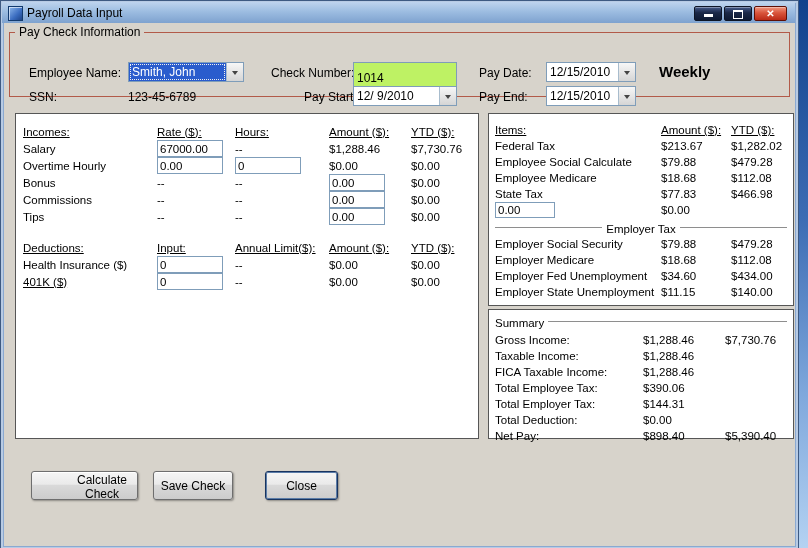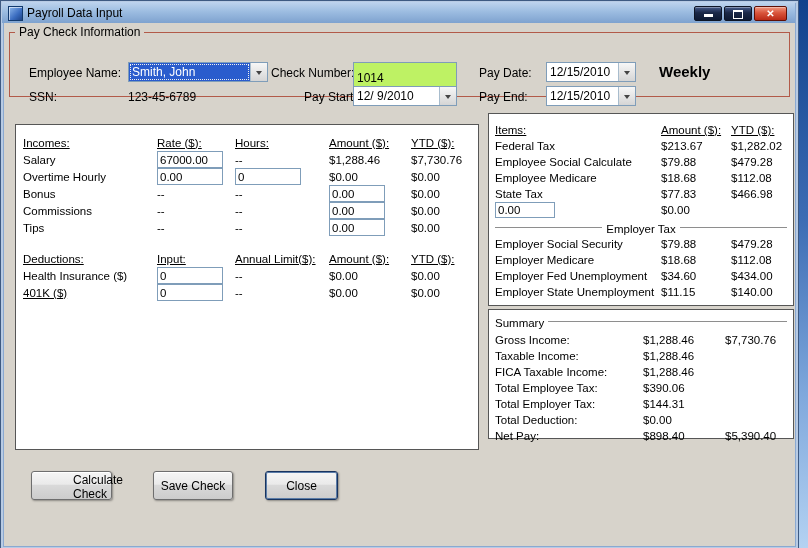--- a/index.html
+++ b/index.html
@@ -56,21 +56,21 @@
   .combo .val{flex:1;display:flex;align-items:center;padding:0 3px;overflow:hidden;white-space:nowrap;}
   .combo.selected .val{background:#2a5ccd;color:#fff;outline:1px dotted #f0f0f0;outline-offset:-2px;}
   .cbtn{width:16px;border-left:1px solid #a8bccd;background:linear-gradient(180deg,#f7f7f7,#d5d5d5);display:flex;align-items:center;justify-content:center;}
   .arrow{width:0;height:0;border:3.5px solid transparent;border-top:4.5px solid #444;margin-top:5px;}
   
   .band{position:absolute;left:3px;top:98px;width:791px;height:15px;background:#a9b5c1;color:#eef2f6;line-height:15px;}
   .band-incomes{position:absolute;left:11px;white-space:nowrap;}
   .band-taxes{position:absolute;left:484px;white-space:nowrap;}
   
   .panel{position:absolute;background:#fff;border:1px solid #565656;box-sizing:border-box;font-size:11.5px;}
-  #incomePanel{left:14px;top:112px;width:464px;height:326px;padding:9px 7px;margin-top:11px;}
+  #incomePanel{left:14px;top:112px;width:464px;height:326px;padding:9px 7px;}
   #taxPanel{left:487px;top:112px;width:306px;height:193px;padding:8px 6px;}
   #summaryPanel{left:487px;top:308px;width:306px;height:130px;padding:5px 6px;}
   .trow{display:grid;align-items:center;height:17px;}
   .g-inc{grid-template-columns:134px 78px 94px 82px auto;}
   .g-tax{grid-template-columns:166px 70px auto;height:16px;}
   .g-sum{grid-template-columns:148px 82px auto;height:16px;}
   .th{text-decoration:underline;white-space:nowrap;}
   .tlabel,.tcell{white-space:nowrap;}
   .link{text-decoration:underline;cursor:pointer;}
   .tbx{
@@ -85,21 +85,21 @@
   .dtext{padding:0 4px;white-space:nowrap;}
   .legendrow{display:flex;align-items:center;height:15px;margin-bottom:2px;}
   .ltext{padding-right:4px;white-space:nowrap;}
   
   .pushbtn{
     position:absolute;top:470px;height:29px;color:#000;cursor:default;
     font:12px "Liberation Sans",sans-serif;border:1px solid #6e6e6e;border-radius:3px;
     background:linear-gradient(180deg,#f5f5f5 0%,#eaeaea 45%,#d9d9d9 50%,#cccccc 100%);
     box-shadow:inset 0 1px 0 #fff,1px 1px 2px rgba(0,0,0,.35);
   }
-  #btnCalc{left:30px;width:81px;padding-left:41px;}
+  #btnCalc{left:30px;width:107px;padding-left:41px;}
   #btnSave{left:152px;width:80px;}
   #btnClose{
     left:264px;width:73px;border:1px solid #17335f;
     box-shadow:inset 0 0 0 1px #5a7ca8,inset 0 1px 0 #fff,1px 1px 2px rgba(0,0,0,.35);
   }
 </style>
 </head>
 <body>
 
 <div>
@@ -120,21 +120,21 @@
           </button>
       </span>
     </div>
 
     <div class="content"></div>
 
     <fieldset class="pci">
       <legend>Pay Check Information</legend>
 
       <span class="flabel" style="left:19px;top:27px;">Employee Name:</span>
-      <div class="combo selected" style="left:118px;top:23px;width:140px;">
+      <div class="combo selected" style="left:118px;top:23px;width:116px;">
         <span class="val">Smith, John</span>
         <span class="cbtn">
             <span class="arrow"></span>
           </span>
       </div>
 
       <span class="flabel" style="left:19px;top:51px;">SSN:</span>
       <span class="fvalue" style="left:118px;top:51px;">123-45-6789</span>
 
       <span class="flabel" style="left:261px;top:27px;">Check Number:</span>

